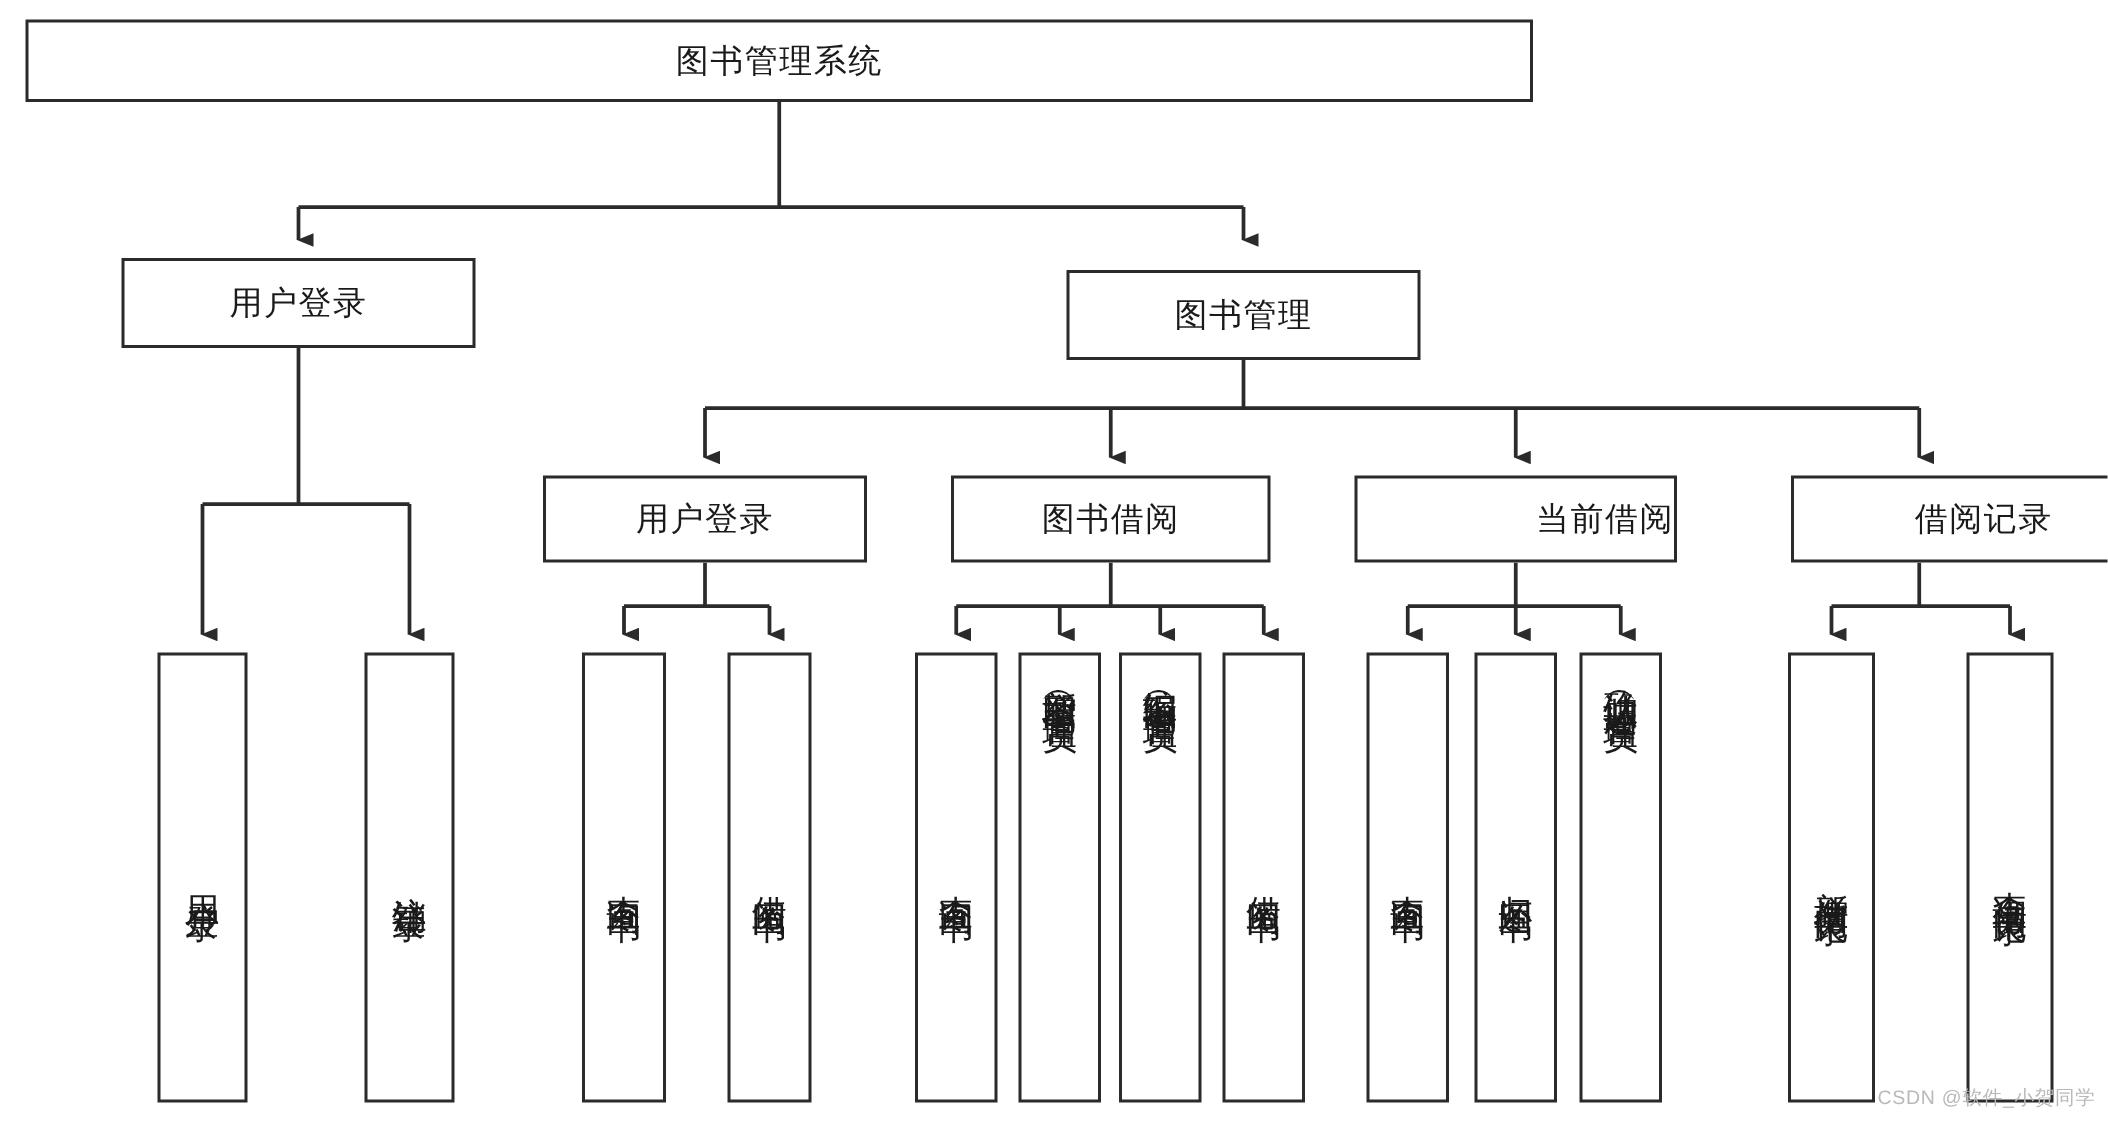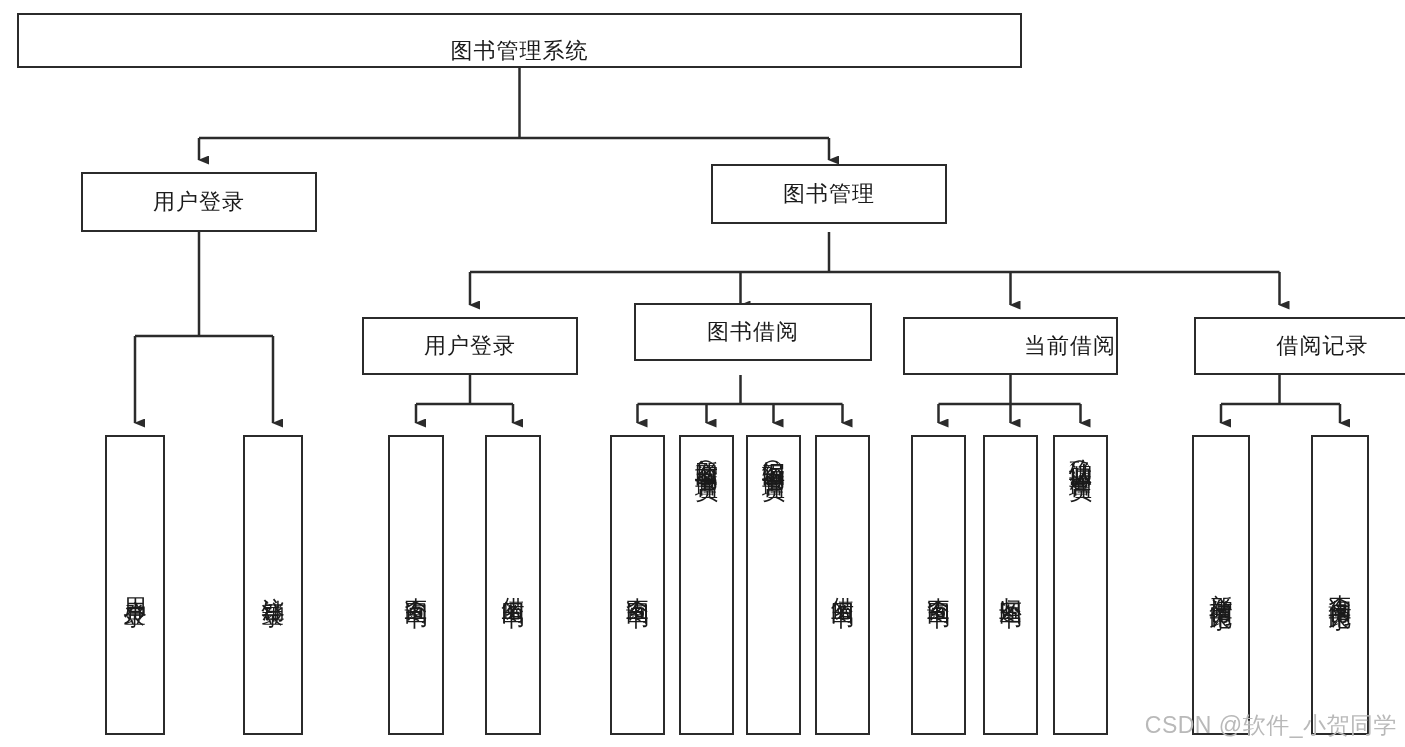--- a/index.html
+++ b/index.html
@@ -60,21 +60,21 @@
     justify-content: center;
     width: 100%;
     height: 100%;
   }
   .vert-wrap.center { align-items: center; }
   .vert-wrap.top { align-items: flex-start; padding-top: 4px; }
   .watermark {
     position: absolute;
     right: 8px;
     bottom: 6px;
-    font-size: 23px;
+    font-size: 13px;
     color: #b9b9b9;
     letter-spacing: 0.5px;
     white-space: nowrap;
   }
 </style>
 </head>
 <body>
 
 <div id="diagram-root">
 
@@ -115,33 +115,33 @@
         <line x1="1010.5" y1="404" x2="1010.5" y2="423" marker-end="url(#arrowhead)"></line>
         <line x1="1080.5" y1="404" x2="1080.5" y2="423" marker-end="url(#arrowhead)"></line>
         <line x1="1279.5" y1="375" x2="1279.5" y2="404"></line>
         <line x1="1221" y1="404" x2="1340" y2="404"></line>
         <line x1="1221" y1="404" x2="1221" y2="423" marker-end="url(#arrowhead)"></line>
         <line x1="1340" y1="404" x2="1340" y2="423" marker-end="url(#arrowhead)"></line>
       </g>
   </svg>
 
   <div id="node-layer">
-      <div class="node-box horiz" style="left: 17px; top: 13px; width: 1005px; height: 55px; align-items: flex-end;">
+      <div class="node-box horiz" style="left: 17px; top: 13px; width: 1005px; height: 55px;">
         <span>图书管理系统</span>
       </div>
       <div class="node-box horiz" style="left: 81px; top: 172px; width: 236px; height: 60px;">
         <span>用户登录</span>
       </div>
-      <div class="node-box horiz" style="left: 711px; top: 164px; width: 236px; height: 60px;">
+      <div class="node-box horiz" style="left: 711px; top: 180px; width: 236px; height: 60px;">
         <span>图书管理</span>
       </div>
       <div class="node-box horiz" style="left: 362px; top: 317px; width: 216px; height: 58px;">
         <span>用户登录</span>
       </div>
-      <div class="node-box horiz" style="left: 634px; top: 303px; width: 238px; height: 58px; font-family: Liberation Mono, monospace;">
+      <div class="node-box horiz" style="left: 634px; top: 317px; width: 213px; height: 58px; font-family: Liberation Mono, monospace;">
         <span>图书借阅</span>
       </div>
       <div class="node-box horiz" style="left: 903px; top: 317px; width: 215px; height: 58px; justify-content: flex-end;">
         <span>当前借阅</span>
       </div>
       <div class="node-box horiz" style="left: 1172px; top: 317px; width: 257px; height: 58px; margin-left: 22px;">
         <span>借阅记录</span>
       </div>
       <div class="node-box vert" style="left: 105px; top: 435px; width: 60px; height: 300px; padding: 0px; align-items: stretch;">
         <div class="vert-wrap center">

